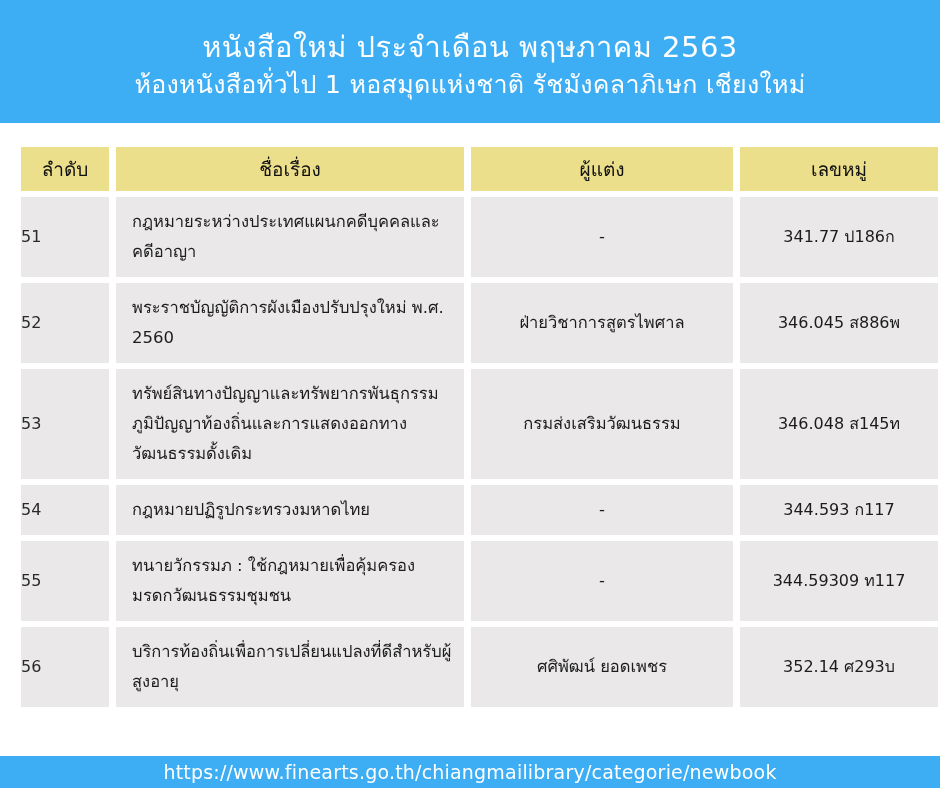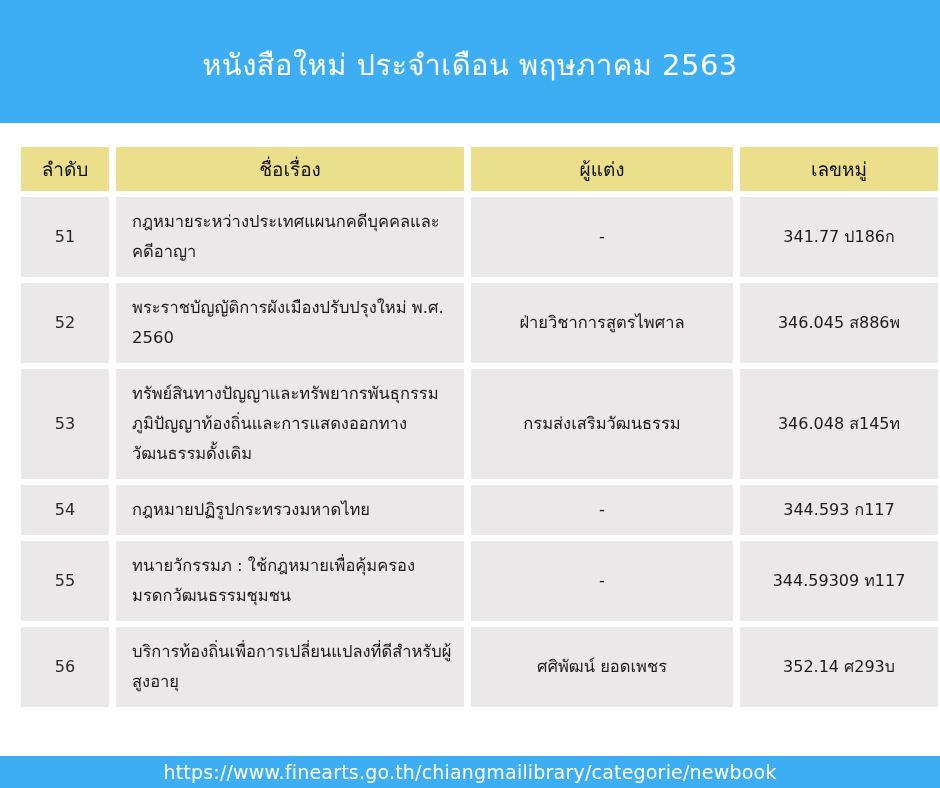--- a/index.html
+++ b/index.html
@@ -79,21 +79,20 @@
   }
 
   .cell {
     background: #eae8e8;
     color: #1c1c1c;
     vertical-align: middle;
     font-size: 16.5px;
     line-height: 30px;
   }
   .cell.num {
-    text-align: center;
     font-size: 16px;
     color: #2a2a2a;
   }
   .cell.title {
     text-align: left;
     padding: 10px 12px 10px 16px !important;
   }
   .cell.auth {
     text-align: center;
     padding: 8px 8px !important;
@@ -128,20 +127,21 @@
     letter-spacing: 0.2px;
     text-decoration: none;
     white-space: nowrap;
   }
 </style>
 </head>
 <body>
 
 <div class="banner">
   <div class="banner-title">หนังสือใหม่ ประจำเดือน พฤษภาคม 2563</div>
+  <div class="banner-subtitle">ห้องหนังสือทั่วไป 1 หอสมุดแห่งชาติ รัชมังคลาภิเษก เชียงใหม่</div>
 </div>
 
 <div class="table-wrap">
   <table class="tbl">
     <colgroup>
       <col class="c-no">
       <col class="c-title">
       <col class="c-auth">
       <col class="c-call">
     </colgroup>

